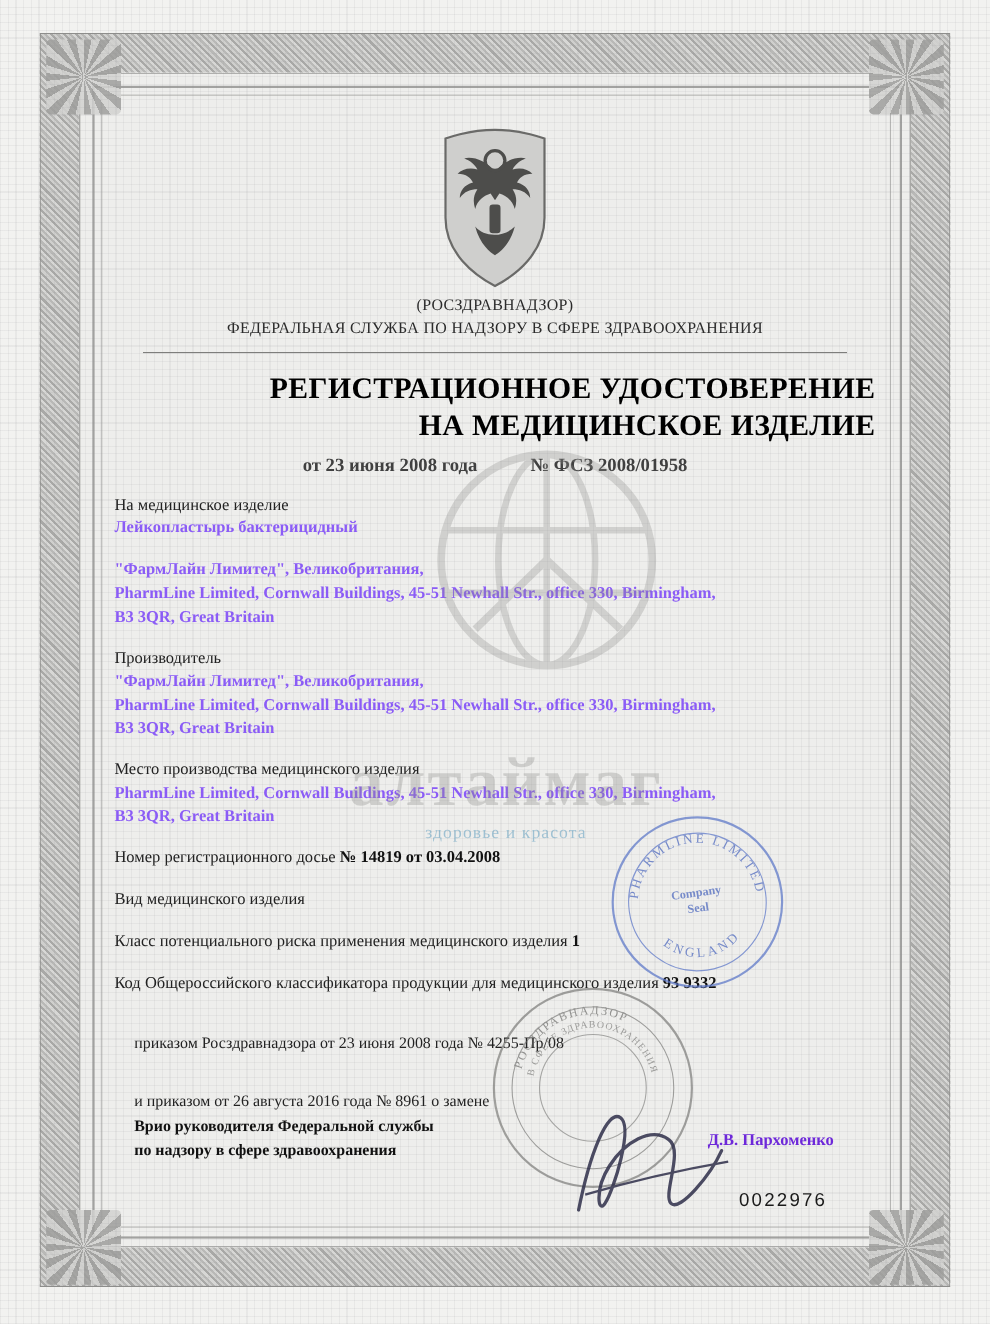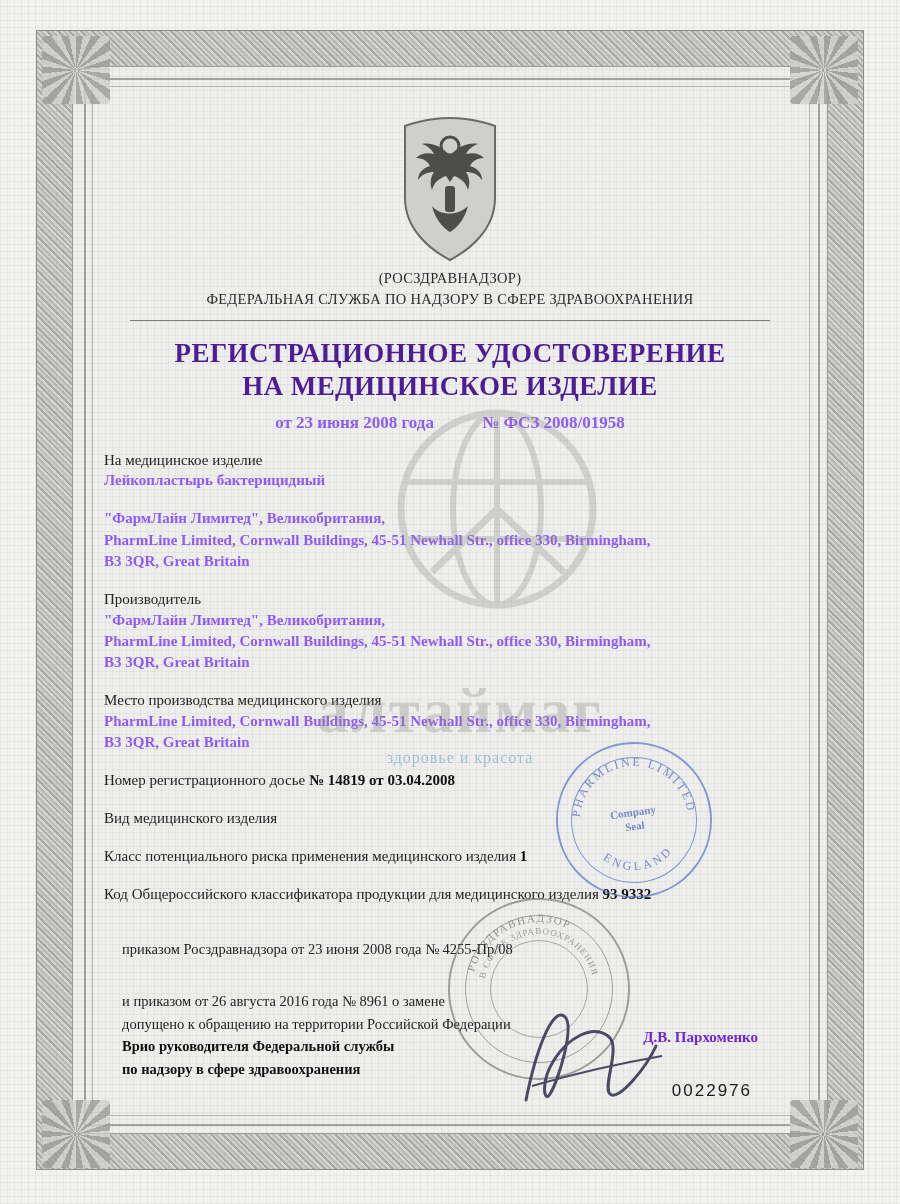--- a/index.html
+++ b/index.html
@@ -113,34 +113,34 @@
     line-height: 1.45;
   }
   .rule {
     margin: 10px auto 0;
     width: 640px;
     height: 1px;
     background: #7e7e7c;
   }
   .title {
     margin-top: 16px;
-    text-align: center;
+    text-align: right;
     font-size: 27px;
     font-weight: bold;
     letter-spacing: .4px;
-    color: #4c1d95;
+    color: #000000;
     line-height: 1.22;
   }
   .title-line2 { display: block; }
   .subtitle {
     margin-top: 10px;
     text-align: center;
     font-size: 17px;
     font-weight: bold;
-    color: #8b5cf6;
+    color: #404040;
   }
   .subtitle .num { margin-left: 44px; }
 
   .block { margin-top: 17px; }
   .block .label {
     font-size: 15px;
     color: #222;
     line-height: 1.35;
   }
   .block .value {
@@ -375,21 +375,20 @@
 
     <div class="inline-row">
       <span>Код Общероссийского классификатора продукции для медицинского изделия</span>
       <b>93 9332</b>
     </div>
   </div>
 
   <div class="footer">
     <div>приказом Росздравнадзора от 23 июня 2008 года № 4255-Пр/08</div>
     <div style="margin-top:30px">и приказом от 26 августа 2016 года № 8961 о замене</div>
-    <div>допущено к обращению на территории Российской Федерации</div>
     <div class="strong">Врио руководителя Федеральной службы</div>
     <div class="strong">по надзору в сфере здравоохранения</div>
     <div class="sig-name">Д.В. Пархоменко</div>
     <div class="serial">0022976</div>
   </div>
 
   <div class="wm-globe">
     <svg viewBox="0 0 210 210" width="210" height="210">
       <circle cx="105" cy="105" r="96" fill="none" stroke="#8d8d8b" stroke-width="7"></circle>
       <ellipse cx="105" cy="105" rx="44" ry="96" fill="none" stroke="#8d8d8b" stroke-width="6"></ellipse>

